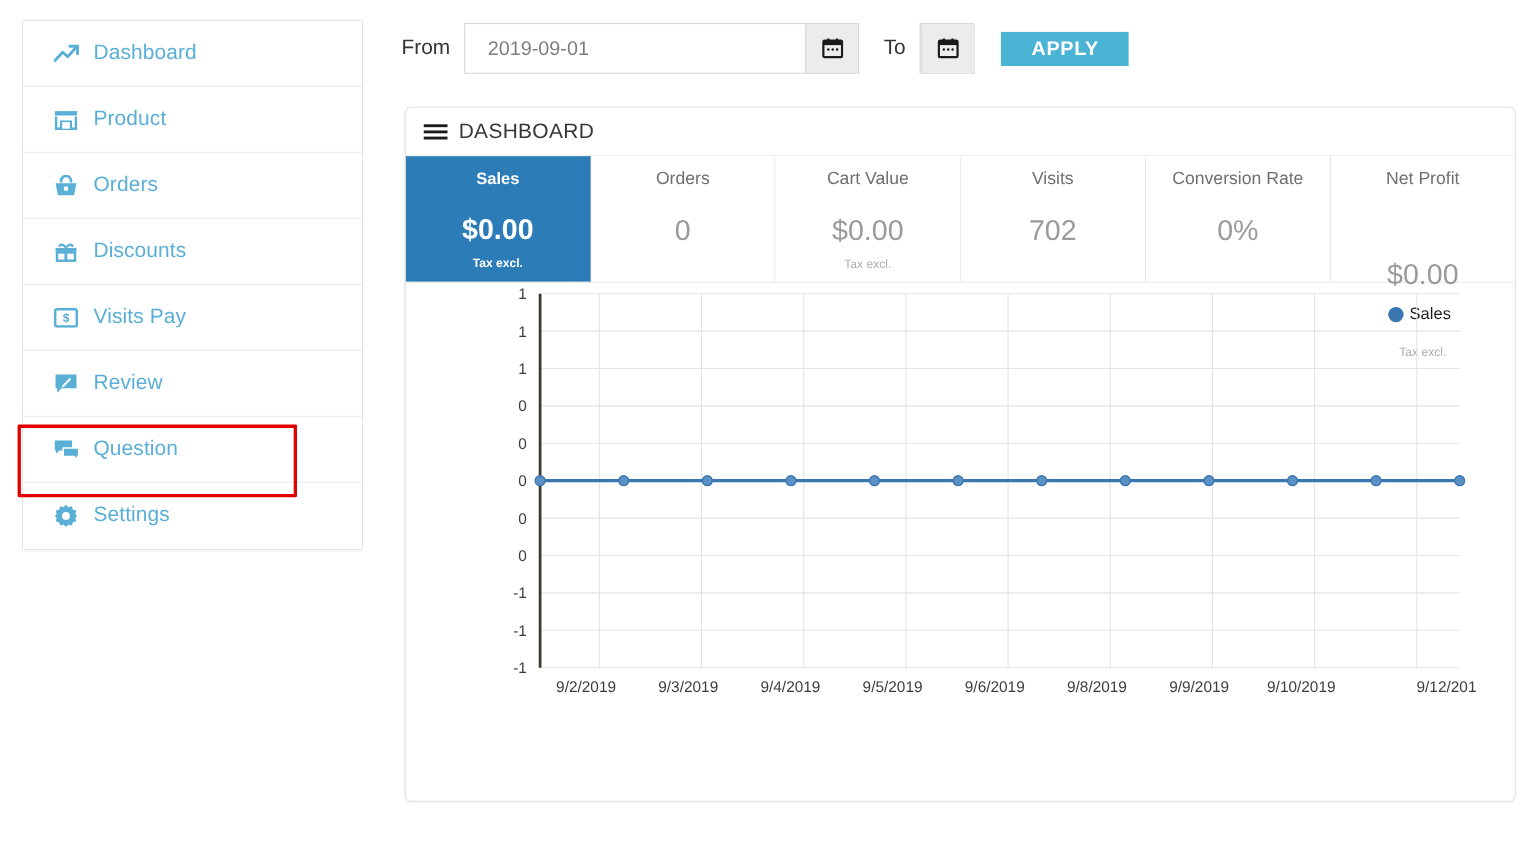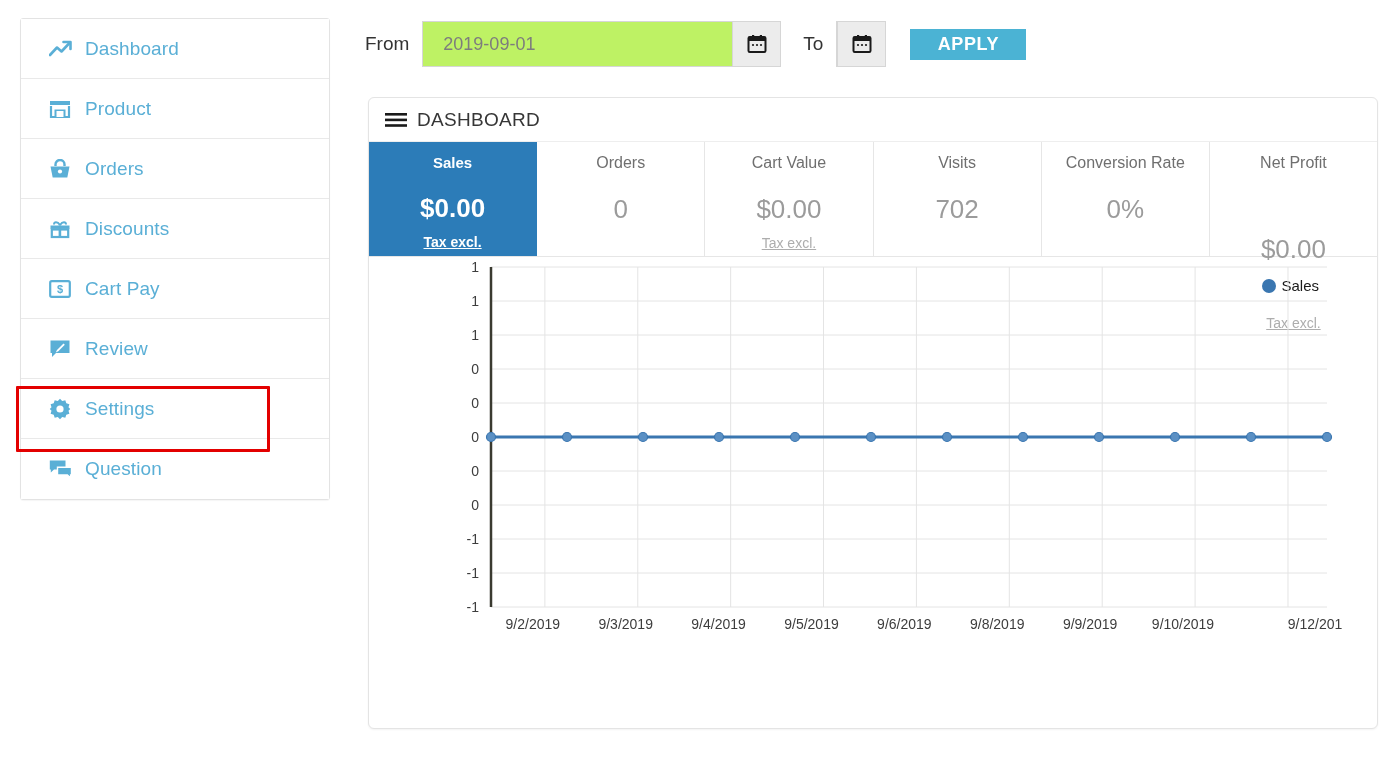--- a/index.html
+++ b/index.html
@@ -68,21 +68,21 @@
   .date-group {
     display: flex; align-items: stretch;
     height: 46px;
     border: 1px solid #d6d6d6;
     background: #ececec;
     box-sizing: border-box;
   }
   .date-input {
     width: 287px;
     border: none; outline: none;
-    background: #bef264;
+    background: #ffffff;
     font-size: 18px;
     color: #7d7d7d;
     padding-left: 20px;
     font-family: "Liberation Sans", sans-serif;
   }
   .cal-btn {
     width: 48px;
     border: none;
     border-left: 1px solid #d6d6d6;
     background: #ececec;
@@ -141,21 +141,21 @@
     box-sizing: border-box;
     cursor: pointer;
     background: #fff;
   }
   .kpi:last-child { border-right: none; gap: 40px; }
   .kpi.active { background: #2c7cb8; border-right-color: #2c7cb8; }
   .kpi-label { font-size: 16px; color: #6f6f6f; }
   .kpi.active .kpi-label { color: #ffffff; font-weight: bold; font-size: 15px; }
   .kpi-value { font-size: 26px; color: #9b9b9b; margin-top: 22px; }
   .kpi.active .kpi-value { color: #ffffff; font-weight: bold; }
-  .kpi-sub { font-size: 14px; color: #adadad; margin-top: 10px; text-decoration: underline; }
+  .kpi-sub { font-size: 11px; color: #adadad; margin-top: 10px; }
   .kpi.active .kpi-sub { color: #ffffff; font-weight: bold; }
 
   
   .chart-wrap { position: relative; height: 470px; }
   .legend {
     position: absolute; right: 58px; top: 20px;
     display: flex; align-items: center; gap: 5px;
   }
   .legend-dot {
     width: 14px; height: 14px; border-radius: 50%;
@@ -213,48 +213,48 @@
         </span>
         <span class="nav-label">Discounts</span>
       </div>
       <div class="nav-item">
         <span class="nav-icon">
           <svg width="22" height="18" viewBox="0 0 22 18">
             <rect x="1.2" y="1.2" width="19.6" height="15.6" rx="1.6" fill="none" stroke="currentColor" stroke-width="2.2"></rect>
             <text x="11" y="13" font-size="11" font-weight="bold" fill="currentColor" text-anchor="middle" font-family="Liberation Sans, sans-serif">$</text>
           </svg>
         </span>
-        <span class="nav-label">Cart Pay</span>
+        <span class="nav-label">Visits Pay</span>
       </div>
       <div class="nav-item">
         <span class="nav-icon">
           <svg width="22" height="20" viewBox="0 0 22 20">
             <path d="M1.5 1.5 H20.5 V14 H7 L3 18 V14 H1.5 Z" fill="currentColor"></path>
             <path d="M14.5 4.5 L8 11 L6.8 13.5 L9.3 12.3 L15.8 5.8 Z" fill="#fff"></path>
           </svg>
         </span>
         <span class="nav-label">Review</span>
       </div>
       <div class="nav-item">
         <span class="nav-icon">
+          <svg width="24" height="20" viewBox="0 0 24 20">
+            <path d="M0.8 1.5 H16.5 V10.5 H5 L1.8 13.6 V10.5 H0.8 Z" fill="currentColor"></path>
+            <path d="M8.5 8.2 H22.5 V16 H21.6 V19 L18.4 16 H8.5 Z" fill="currentColor" stroke="#ffffff" stroke-width="1.4"></path>
+          </svg>
+        </span>
+        <span class="nav-label">Question</span>
+      </div>
+      <div class="nav-item">
+        <span class="nav-icon">
           <svg width="22" height="22" viewBox="0 0 22 22">
             <path d="M11 0.8 L13.2 3.1 L16.3 2.2 L17.3 5.3 L20.4 6.2 L19.5 9.3 L21.2 11 L19.5 12.7 L20.4 15.8 L17.3 16.7 L16.3 19.8 L13.2 18.9 L11 21.2 L8.8 18.9 L5.7 19.8 L4.7 16.7 L1.6 15.8 L2.5 12.7 L0.8 11 L2.5 9.3 L1.6 6.2 L4.7 5.3 L5.7 2.2 L8.8 3.1 Z" fill="currentColor"></path>
             <circle cx="11" cy="11" r="3.6" fill="#ffffff"></circle>
           </svg>
         </span>
         <span class="nav-label">Settings</span>
-      </div>
-      <div class="nav-item">
-        <span class="nav-icon">
-          <svg width="24" height="20" viewBox="0 0 24 20">
-            <path d="M0.8 1.5 H16.5 V10.5 H5 L1.8 13.6 V10.5 H0.8 Z" fill="currentColor"></path>
-            <path d="M8.5 8.2 H22.5 V16 H21.6 V19 L18.4 16 H8.5 Z" fill="currentColor" stroke="#ffffff" stroke-width="1.4"></path>
-          </svg>
-        </span>
-        <span class="nav-label">Question</span>
       </div>
     </div>
   <div class="highlight-box"></div>
 
   <div class="topbar">
     <span class="date-label">From</span>
     <div class="date-group">
       <input class="date-input" type="text" readonly="" value="2019-09-01" style="">
       <button class="cal-btn">
         <svg width="20" height="20" viewBox="0 0 20 20">

